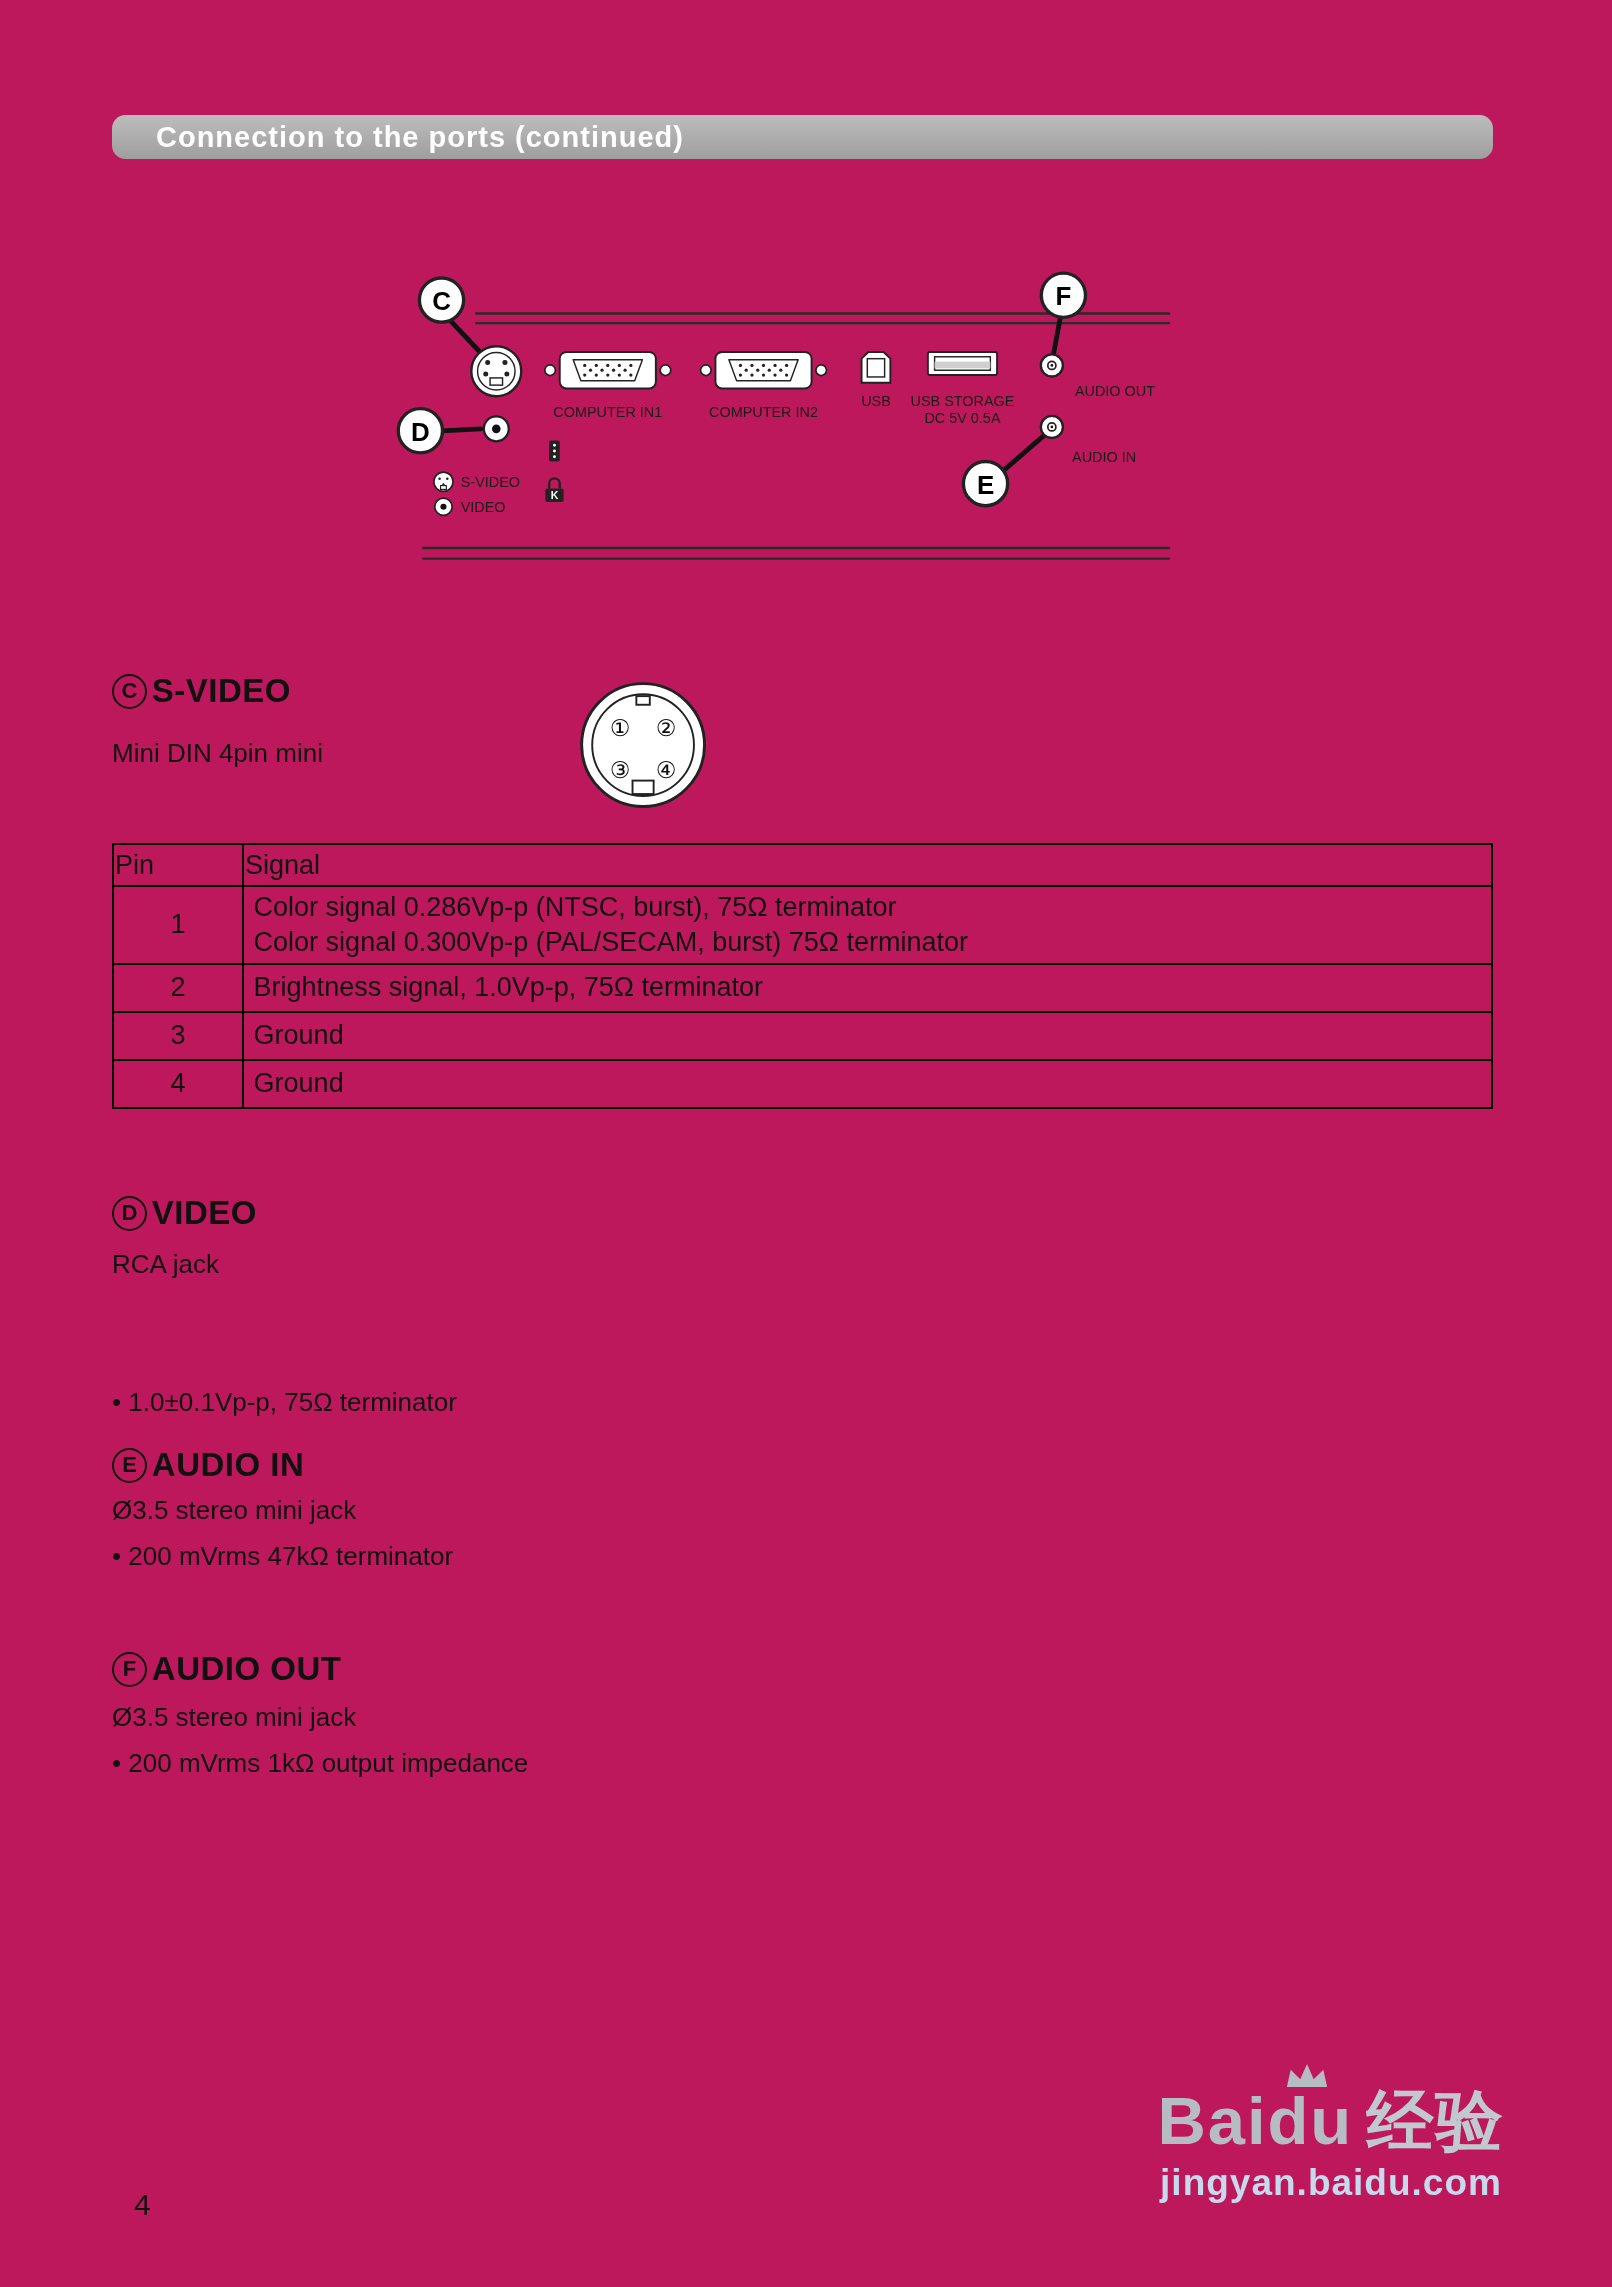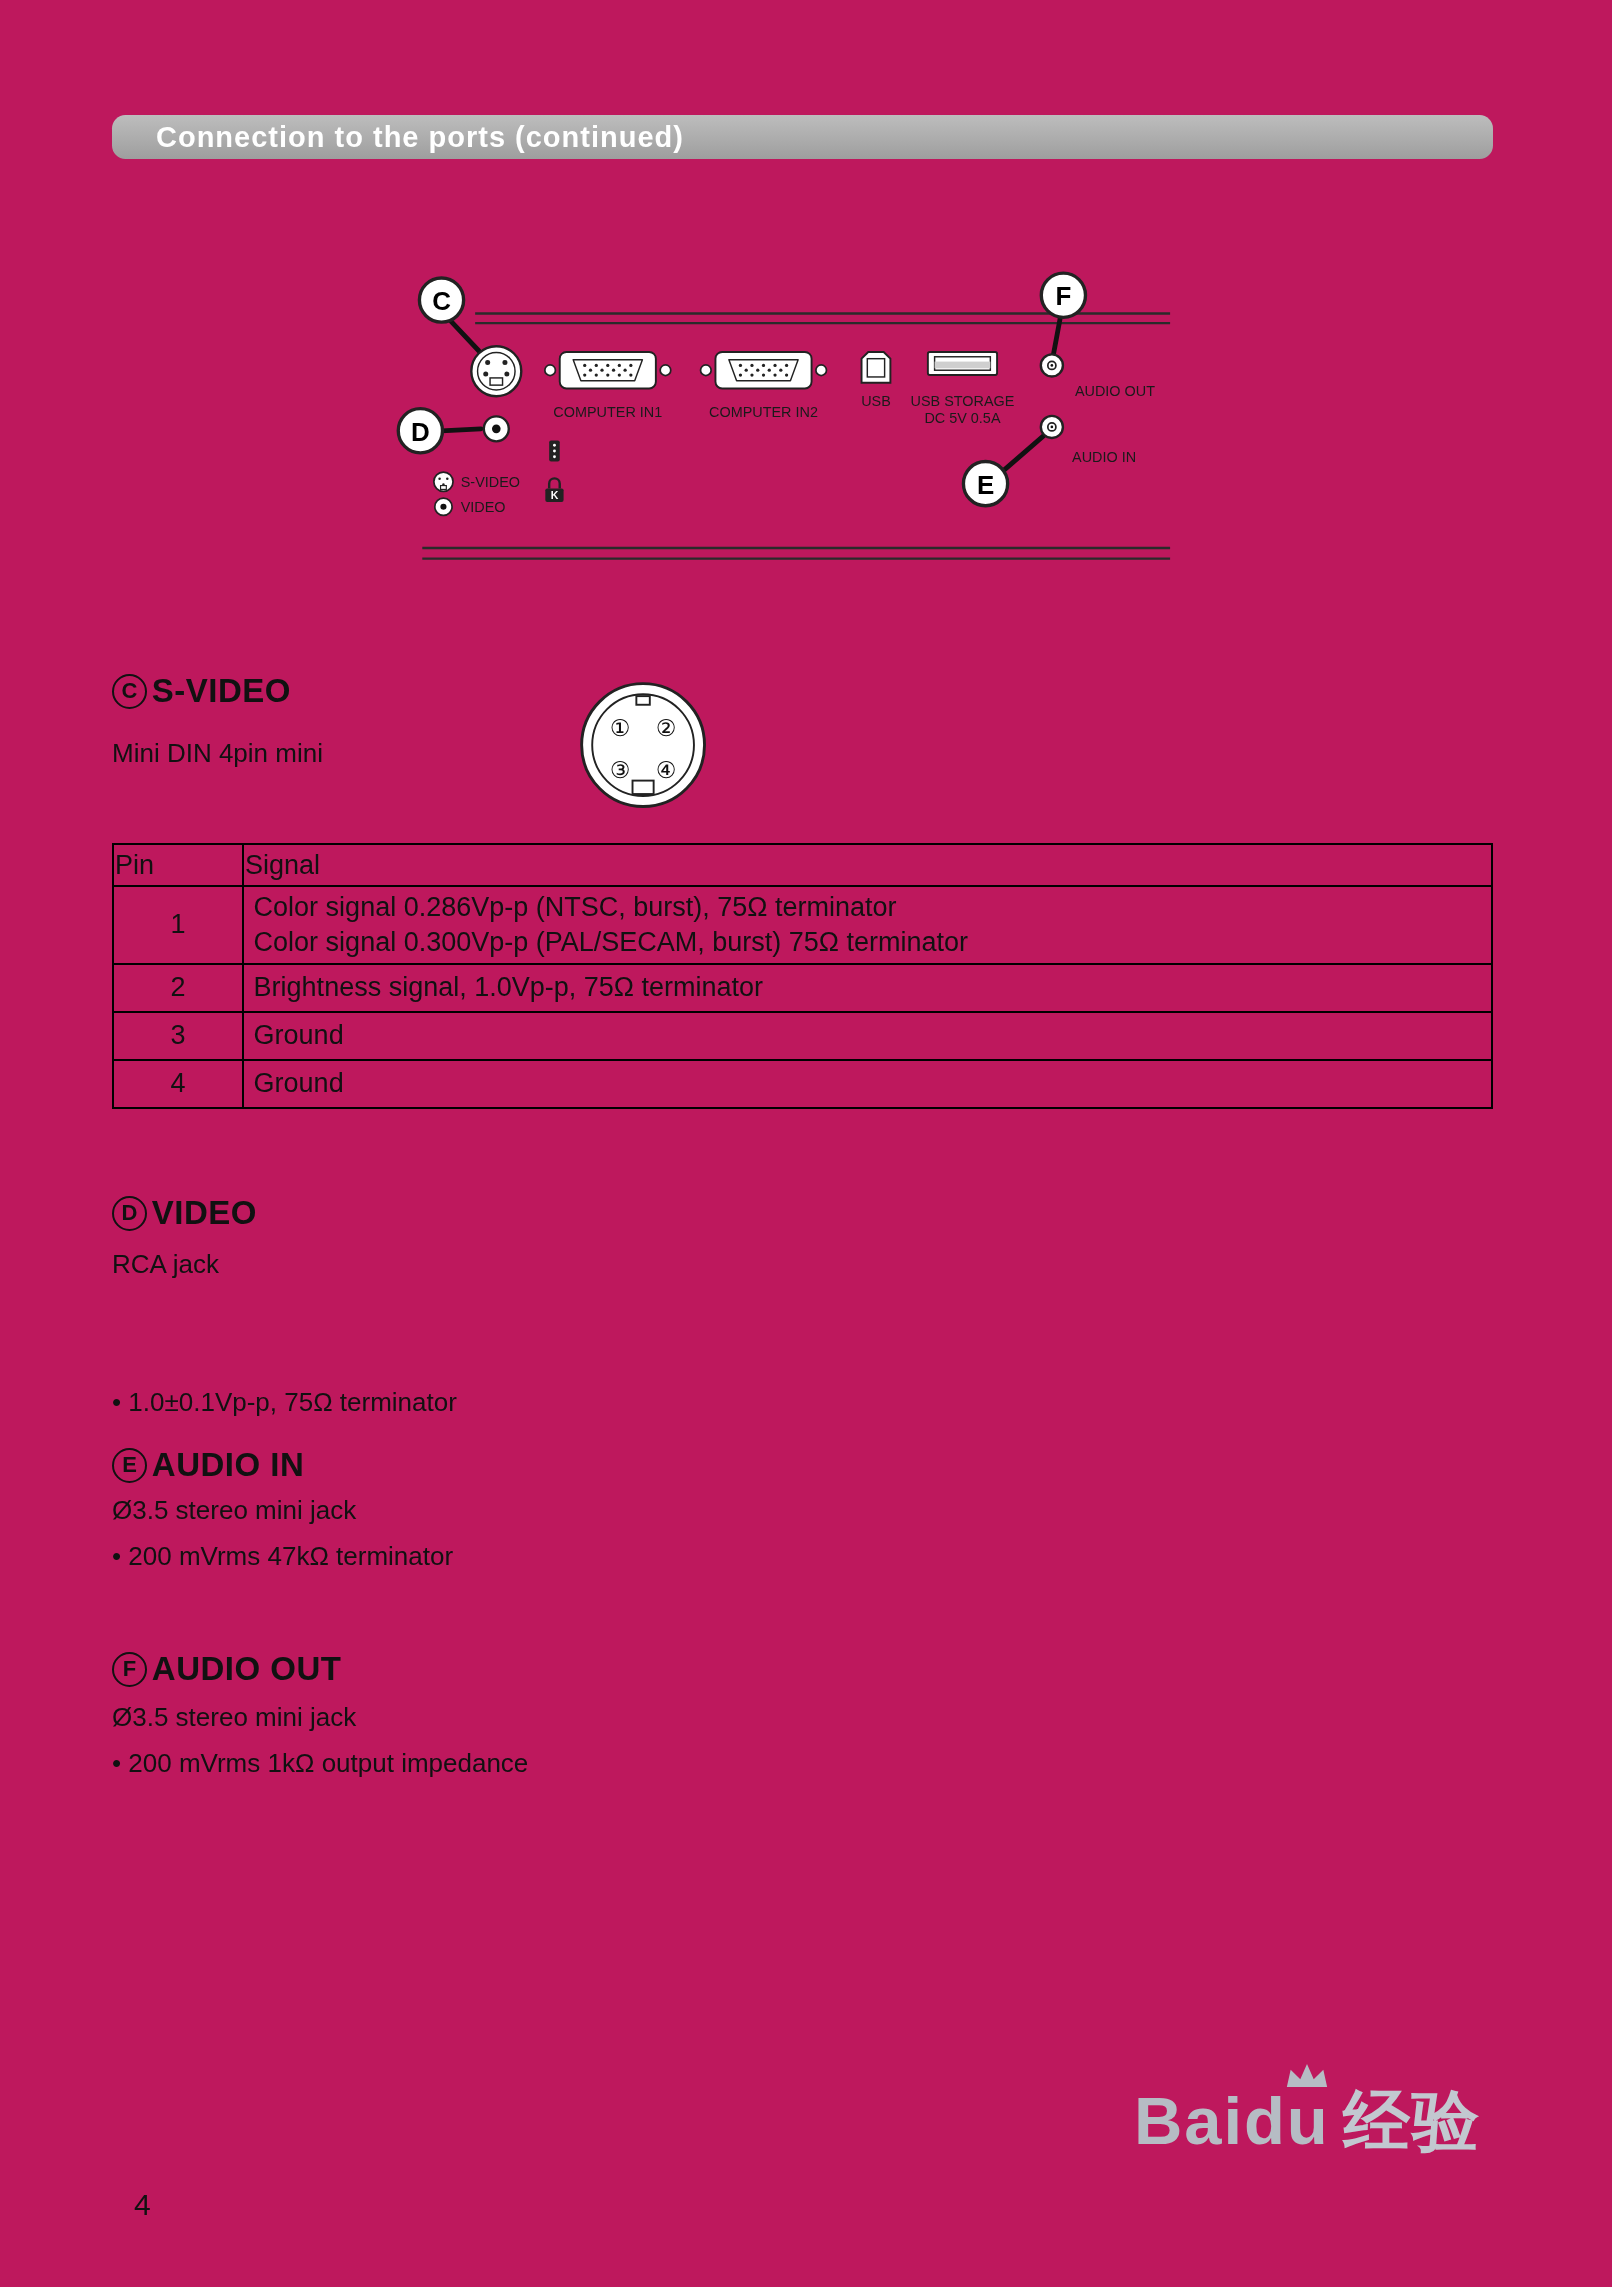--- a/index.html
+++ b/index.html
@@ -38,21 +38,21 @@
      font-size:27px;color:#111;table-layout:fixed;}
   .spec-table th,.spec-table td{border:2.4px solid #000;font-weight:normal;}
   .spec-table th{height:38px;text-align:left;}
   .col-pin{width:130px;}
   .spec-table td.pin{text-align:center;height:44px;}
   .spec-table td.signal{padding:2.9px 9.6px;line-height:1.3;}
 
   .footer-page{position:absolute;left:134px;top:2188px;font-size:30px;}
 
   
-  .watermark{position:absolute;left:1134px;top:2062px;width:394px;text-align:left;}
+  .watermark{position:absolute;left:1134px;top:2062px;width:394px;text-align:center;}
   .wm-icon{position:absolute;left:149px;top:-1.9px;width:48px;height:31px;}
   .wm-brand{margin-top:25px;font-size:67px;font-weight:bold;color:#b6bcc4;letter-spacing:1.9px;line-height:1;}
   .wm-cjk{margin-left:13.4px;color:#c2c8d0;}
   .wm-url{margin-top:7.7px;font-size:37px;font-weight:bold;color:#c7daec;letter-spacing:1px;}
 </style>
 </head>
 <body>
 
 <div class="page">
 
@@ -280,16 +280,17 @@
   <div class="subtext" style="top:1702px;">Ø3.5 stereo mini jack</div>
   <div class="subtext" style="top:1748px;">• 200 mVrms 1kΩ output impedance</div>
 
   <div class="footer-page">4</div>
 
   <div class="watermark">
     <svg class="wm-icon" viewBox="0 0 50 32">
       <path d="M4,28 L8,10 L18,20 L25,4 L32,20 L42,10 L46,28 Z" fill="#b6bcc4"></path>
     </svg>
     <div class="wm-brand"><span>Baidu</span><span class="wm-cjk">经验</span></div>
+    <div class="wm-url">jingyan.baidu.com</div>
   </div>
 
 </div>
 
 
 </body></html>

